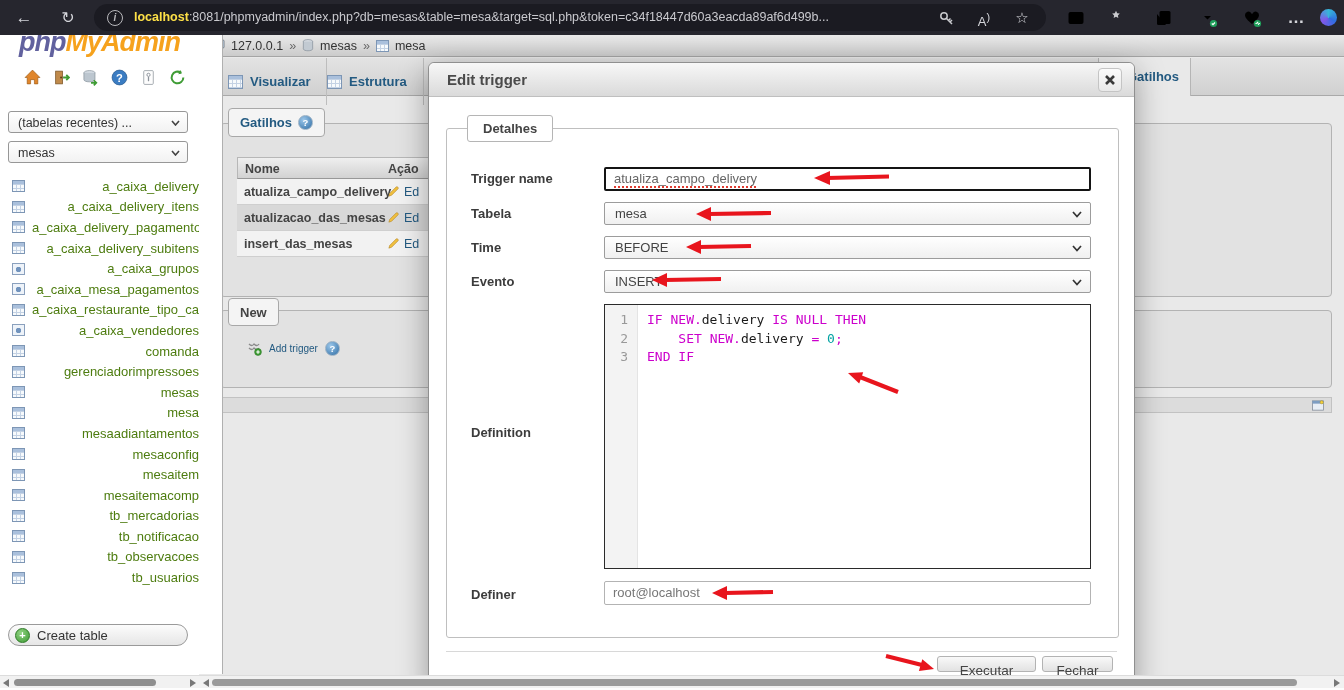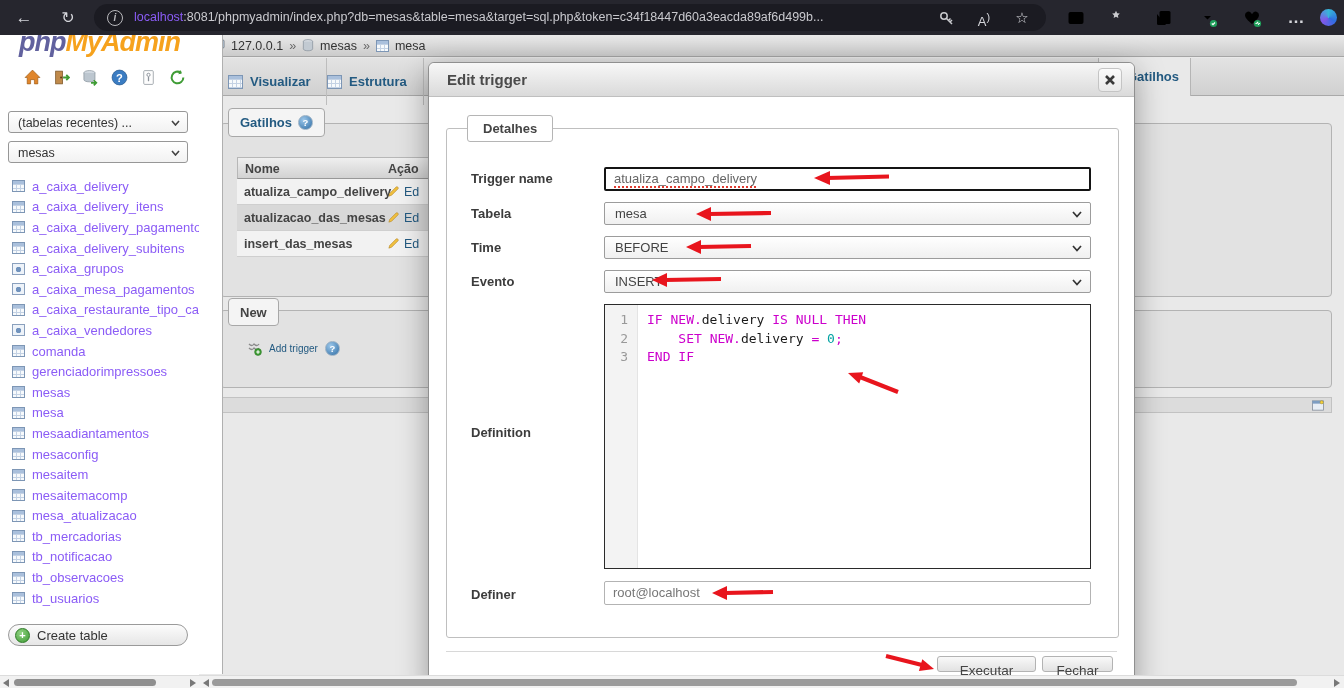--- a/index.html
+++ b/index.html
@@ -6,38 +6,38 @@
     font-family:"Liberation Sans",sans-serif;background:#fff;}
   #screen{position:relative;width:1344px;height:690px;overflow:hidden;}
 
   
   #browser-bar{position:absolute;left:0;top:0;width:1344px;height:35px;background:#26262e;z-index:10;}
   .bb-glyph{position:absolute;color:#d4d5da;font-size:17px;line-height:35px;text-align:center;width:24px;top:0;cursor:default;}
   #url-pill{position:absolute;left:94px;top:4px;width:952px;height:27px;border-radius:14px;background:#1b1b22;}
   #info-badge{position:absolute;left:13px;top:6px;width:14px;height:14px;border:1px solid #b9b9bd;border-radius:50%;
     color:#b9b9bd;font-size:10px;line-height:14px;text-align:center;font-style:italic;font-weight:bold;}
   #url-text{position:absolute;left:40px;top:0;height:27px;line-height:27px;font-size:12.5px;color:#c9c9ce;white-space:nowrap;overflow:hidden;width:790px;}
-  #url-text .host{color:#8b5cf6;font-weight:normal;text-align:right;}
+  #url-text .host{color:#fde047;font-weight:bold;text-align:right;}
   .pill-icon{position:absolute;top:5px;width:18px;height:18px;}
   .tb-icon{position:absolute;top:8px;width:20px;height:20px;}
   #copilot-icon{position:absolute;left:1320px;top:9px;width:17px;height:17px;border-radius:50%;
     background:conic-gradient(#36b6d8,#2f6de0,#8258e8,#36b6d8);}
 
   
   #sidebar{position:absolute;left:0;top:19px;width:223px;height:655px;background:#ffffff;border-right:1px solid #b0b0b0;box-sizing:border-box;z-index:2;}
   #logo{position:absolute;left:0;top:8px;width:199px;text-align:center;font-size:27px;font-weight:bold;font-style:italic;letter-spacing:-1px;}
   #logo .lp{color:var(--logo-purple,#61619e);}
   #logo .lo{color:var(--logo-orange,#f6a21d);}
   #nav-iconbar{position:absolute;left:24px;top:50px;display:flex;gap:12px;}
   #nav-iconbar .nav-ic{width:17px;height:17px;}
   .side-select{position:absolute;left:8px;width:180px;height:22px;border:1px solid #979797;border-radius:3px;
     background:linear-gradient(#ffffff,#f2f2f2);font-size:12.5px;color:#333;line-height:22px;padding:0 9px;box-sizing:border-box;cursor:default;}
   .side-select .chev{position:absolute;right:7px;top:8px;}
   #table-list{position:absolute;left:0;top:157px;width:199px;}
-  .tree-item{display:flex;align-items:center;height:20.6px;padding-left:12px;font-size:13px;color:#8b5cf6;white-space:nowrap;overflow:hidden;cursor:default;}
+  .tree-item{display:flex;align-items:center;height:20.6px;padding-left:12px;font-size:13px;color:#4d7c0f;white-space:nowrap;overflow:hidden;cursor:default;justify-content:space-between;}
   .mini-icon{flex:none;width:13px;height:12px;margin-right:7px;box-sizing:border-box;}
   .icon-table{border:1px solid #7d96b5;background:
       linear-gradient(#aac0dc,#aac0dc) 0 0/100% 3px no-repeat,
       repeating-linear-gradient(to right,transparent 0 3px,#c4d2e4 3px 4px),
       repeating-linear-gradient(to bottom,transparent 0 3px,#c4d2e4 3px 4px),#f7fafc;}
   .icon-view{border:1px solid #8aa0bd;background:radial-gradient(circle at 50% 55%,#7193bd 0 2.5px,transparent 3px),#eef3f9;}
   #create-table-btn{position:absolute;left:8px;top:605px;width:180px;height:22px;border:1px solid #9a9a9a;border-radius:11px;
     background:linear-gradient(#fcfcfc,#e6e6e6);display:flex;align-items:center;font-size:13px;color:#333;cursor:pointer;box-sizing:border-box;}
   .plus-badge{width:13px;height:13px;border-radius:50%;background:radial-gradient(circle at 35% 30%,#8fd180,#3f9c35);
     border:1px solid #2d7a26;color:#fff;font-size:11px;line-height:12px;text-align:center;font-weight:bold;margin:0 7px 0 6px;flex:none;}
@@ -281,24 +281,20 @@
         <div class="tree-item">
           <span class="mini-icon icon-table"></span>
           <span>mesaitem</span>
         </div>
         <div class="tree-item">
           <span class="mini-icon icon-table"></span>
           <span>mesaitemacomp</span>
         </div>
         <div class="tree-item">
           <span class="mini-icon icon-table"></span>
-          <span>mesa_atualizacao</span>
-        </div>
-        <div class="tree-item">
-          <span class="mini-icon icon-table"></span>
           <span>tb_mercadorias</span>
         </div>
         <div class="tree-item">
           <span class="mini-icon icon-table"></span>
           <span>tb_notificacao</span>
         </div>
         <div class="tree-item">
           <span class="mini-icon icon-table"></span>
           <span>tb_observacoes</span>
         </div>

